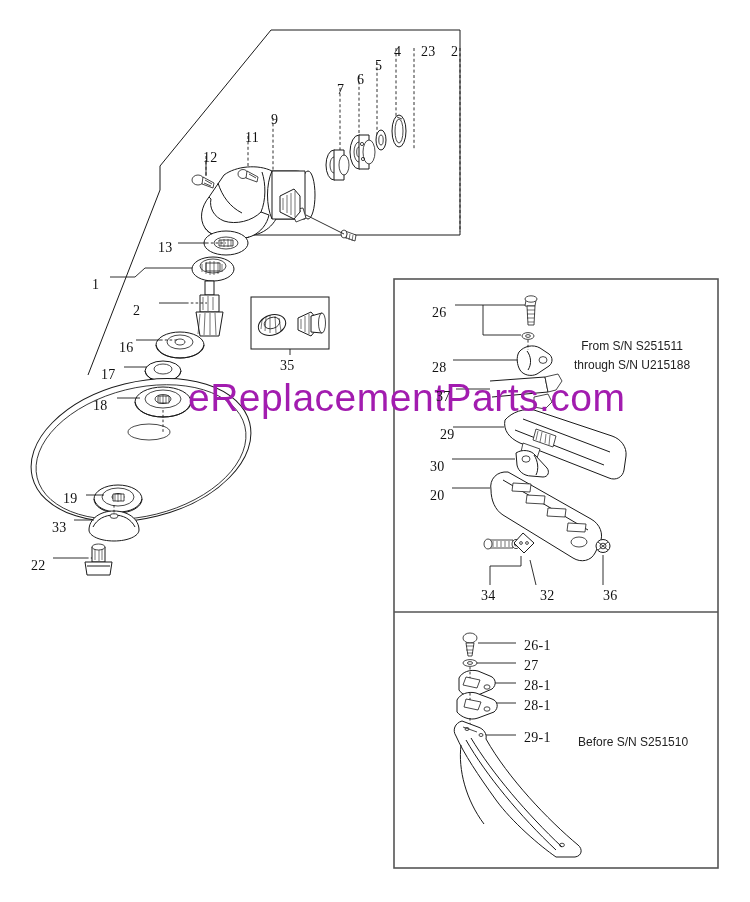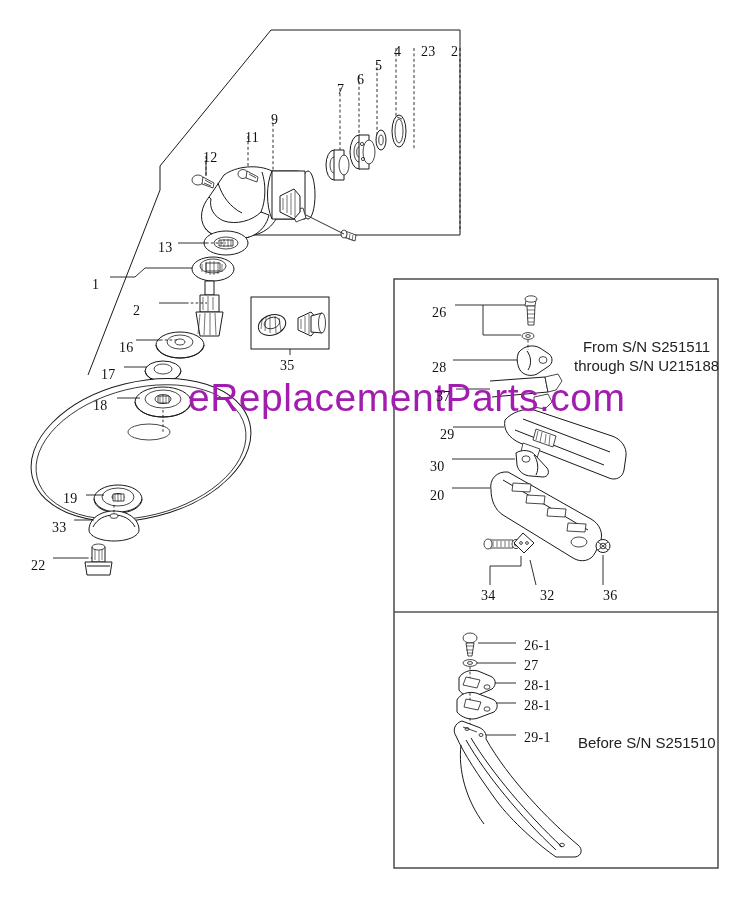--- a/index.html
+++ b/index.html
@@ -14,21 +14,21 @@
     position:absolute;
     font-family:"Liberation Serif", serif;
     font-size:14px;
     color:#111;
     white-space:nowrap;
     letter-spacing:0.3px;
   }
   .sn-note{
     position:absolute;
     font-family:"Liberation Sans", sans-serif;
-    font-size:15px;
+    font-size:12px;
     color:#222;
     white-space:nowrap;
     text-align:center;
     line-height:19px;
   }
   .watermark{
     position:absolute;
     left:188px;top:376px;
     font-family:"Liberation Sans", sans-serif;
     font-size:39px;

